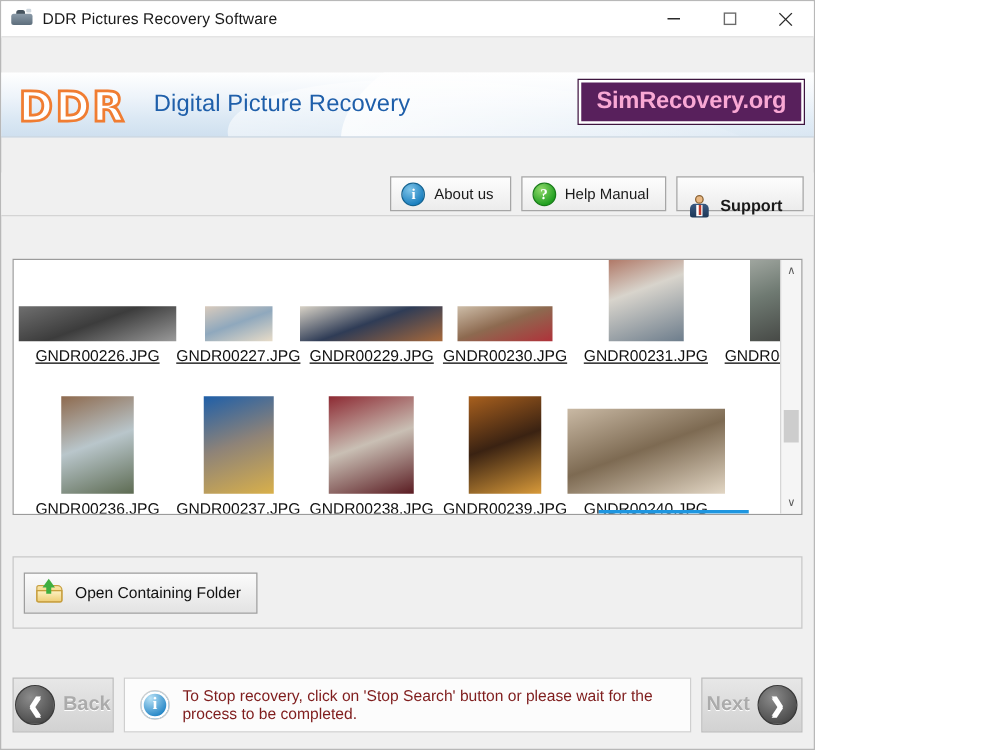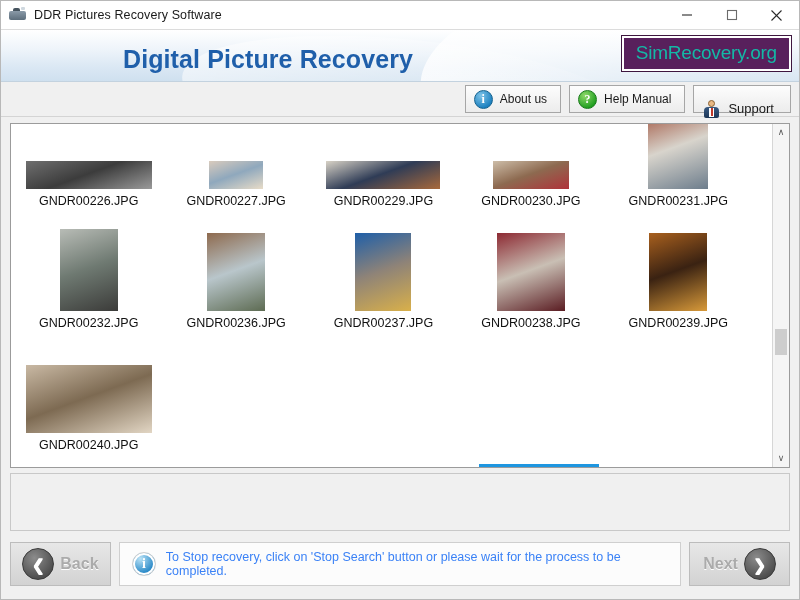--- a/index.html
+++ b/index.html
@@ -3,25 +3,25 @@
 <meta charset="utf-8">
 <style>
   * { box-sizing: border-box; margin: 0; padding: 0; }
   html, body {
     width: 800px; height: 600px;
     font-family: "Liberation Sans", sans-serif;
     background: #ffffff;
     overflow: hidden;
   }
   #app {
-    width: 800px; height: 600px;
+    width: 652px; height: 600px;
     position: relative;
     background: #f0f0f0;
     border: 1px solid #b8b8b8;
-    display: flex; flex-direction: column;
+    display: flex; flex-direction: column; gap: 28px;
   }
 
   
   .titlebar {
     height: 29px;
     background: #ffffff;
     display: flex; align-items: center;
     flex: 0 0 29px;
     border-bottom: 1px solid #dcdcdc;
   }
@@ -82,54 +82,54 @@
     position: absolute; left: 14px; top: 8px;
     font-family: "DejaVu Sans", sans-serif;
     font-size: 33px; font-weight: bold;
     letter-spacing: 2px;
     color: #ffffff;
     -webkit-text-stroke: 2.2px #f07d32;
     text-shadow: 0 0 1px #f07d32;
   }
   .app-subtitle {
     position: absolute; left: 122px; top: 15px;
-    font-size: 25px; font-weight: bold;
+    font-size: 19px; font-weight: normal;
     color: #1f5faa;
     letter-spacing: 0.1px;
     text-align: center;
   }
   .sim-badge {
     position: absolute; right: 8px; top: 6px;
     background: #58205c;
     border: 2px solid #ffffff;
     box-shadow: 0 0 0 1px #3e163f;
     padding: 4px 12px 5px 12px;
-    color: #14b8a6;
-    font-size: 19px; font-weight: normal;
+    color: #f9a8d4;
+    font-size: 19px; font-weight: bold;
     letter-spacing: -0.2px;
   }
 
   
   .toolbar {
     flex: 0 0 35px; height: 35px;
     background: #f0f0f0;
     display: flex; align-items: center; justify-content: flex-end;
     padding-right: 8px; gap: 8px;
     border-bottom: 1px solid #d4d4d4;
   }
   .tb-btn {
     height: 28px;
     background: linear-gradient(to bottom,#fdfdfd,#ececec);
     border: 1px solid #a6a6a6;
     display: flex; align-items: center; gap: 7px;
     padding: 0 13px 0 8px;
     font-size: 12px; color: #1a1a1a;
     cursor: default;
   }
-  .tb-btn.support { padding: 18px 16px 0 8px; font-weight: normal; font-size: 13px; justify-content: center; }
+  .tb-btn.support { padding: 18px 16px 0 8px; font-weight: bold; font-size: 13px; justify-content: center; }
   .ic-circle {
     width: 19px; height: 19px; border-radius: 50%;
     display: flex; align-items: center; justify-content: center;
     font-size: 12px; font-weight: bold; color: #fff;
     font-family: "Liberation Serif", serif;
     flex: 0 0 19px;
   }
   .ic-info { background: radial-gradient(circle at 35% 28%, #7fc4e8, #1a7fbf 75%); border:1px solid #14628f; }
   .ic-help { background: radial-gradient(circle at 35% 28%, #8fd96a, #1f9e1f 75%); border:1px solid #187a18; }
   .ic-person { width:19px; height:19px; position:relative; flex:0 0 19px; }
@@ -149,24 +149,24 @@
     overflow: hidden;
   }
   .grid-area {
     flex: 1 1 auto;
     position: relative;
     overflow: hidden;
     background: #fff;
   }
   .thumb-grid {
     display: grid;
-    grid-template-columns: repeat(5, 1fr);
+    grid-template-columns: repeat(6, 1fr);
     padding: 0 4px;
     position: absolute;
-    top: -36px; left: 0; right: 16px;
+    top: -36px; left: 0; right: 16px; text-decoration: underline;
   }
   .thumb-cell {
     height: 122px;
     display: flex; flex-direction: column;
     align-items: center; justify-content: flex-end;
     padding-bottom: 2px;
   }
   .thumb-img {
     display: block;
     border: 0;
@@ -289,21 +289,21 @@
     color: #ffffff; font-size: 15px; line-height: 1;
     flex: 0 0 32px;
   }
   .msgbox {
     flex: 1 1 auto; height: 44px;
     background: #fcfcfc;
     border: 1px solid #cfcfcf;
     display: flex; align-items: center; gap: 10px;
     padding: 0 12px;
   }
-  .msg-text { font-size: 12.5px; color: #3b82f6; }
+  .msg-text { font-size: 12.5px; color: #7f1d1d; }
   .ic-info-lg {
     width: 24px; height: 24px; border-radius: 50%;
     background: radial-gradient(circle at 34% 26%, #b9e2f6, #1e82c4 72%);
     border: 1px solid #cfcfcf;
     box-shadow: inset 0 0 0 2px #ffffff;
     display: flex; align-items: center; justify-content: center;
     color: #ffffff; font-weight: bold; font-size: 14px;
     font-family: "Liberation Serif", serif;
     flex: 0 0 24px;
   }
@@ -336,20 +336,21 @@
             <line x1="1.5" y1="1.5" x2="11.5" y2="11.5" stroke="#2b2b2b" stroke-width="1.1"></line>
             <line x1="11.5" y1="1.5" x2="1.5" y2="11.5" stroke="#2b2b2b" stroke-width="1.1"></line>
           </svg>
       </div>
     </div>
   </div>
 
   <div class="header">
     <div class="swoosh"></div>
     <div class="swoosh2"></div>
+    <div class="ddr-logo">DDR</div>
     <div class="app-subtitle" style="color: rgb(31, 95, 170);">Digital Picture Recovery</div>
     <div class="sim-badge" style="background: rgb(88, 32, 92);">SimRecovery.org</div>
   </div>
 
   <div class="toolbar">
     <div class="tb-btn">
       <span class="ic-circle ic-info">i</span>
       <span>About us</span>
     </div>
     <div class="tb-btn">
@@ -420,20 +421,29 @@
     <div class="vscroll">
       <div class="vs-arrow">∧</div>
       <div class="vs-track">
         <div class="vs-thumb" style="top: 61%;"></div>
       </div>
       <div class="vs-arrow">∨</div>
     </div>
   </div>
 
   <div class="strip">
+    <div class="btn-folder">
+      <span class="ic-folder">
+        <span class="back"></span>
+          <span class="front"></span>
+          <span class="stem"></span>
+          <span class="arrow"></span>
+      </span>
+      <span>Open Containing Folder</span>
+    </div>
   </div>
 
   <div class="footer">
     <div class="nav-btn">
       <span class="nav-circle">❮</span>
       <span>Back</span>
     </div>
     <div class="msgbox">
       <span class="ic-info-lg">i</span>
       <span class="msg-text">To Stop recovery, click on 'Stop Search' button or please wait for the process to be completed.</span>

